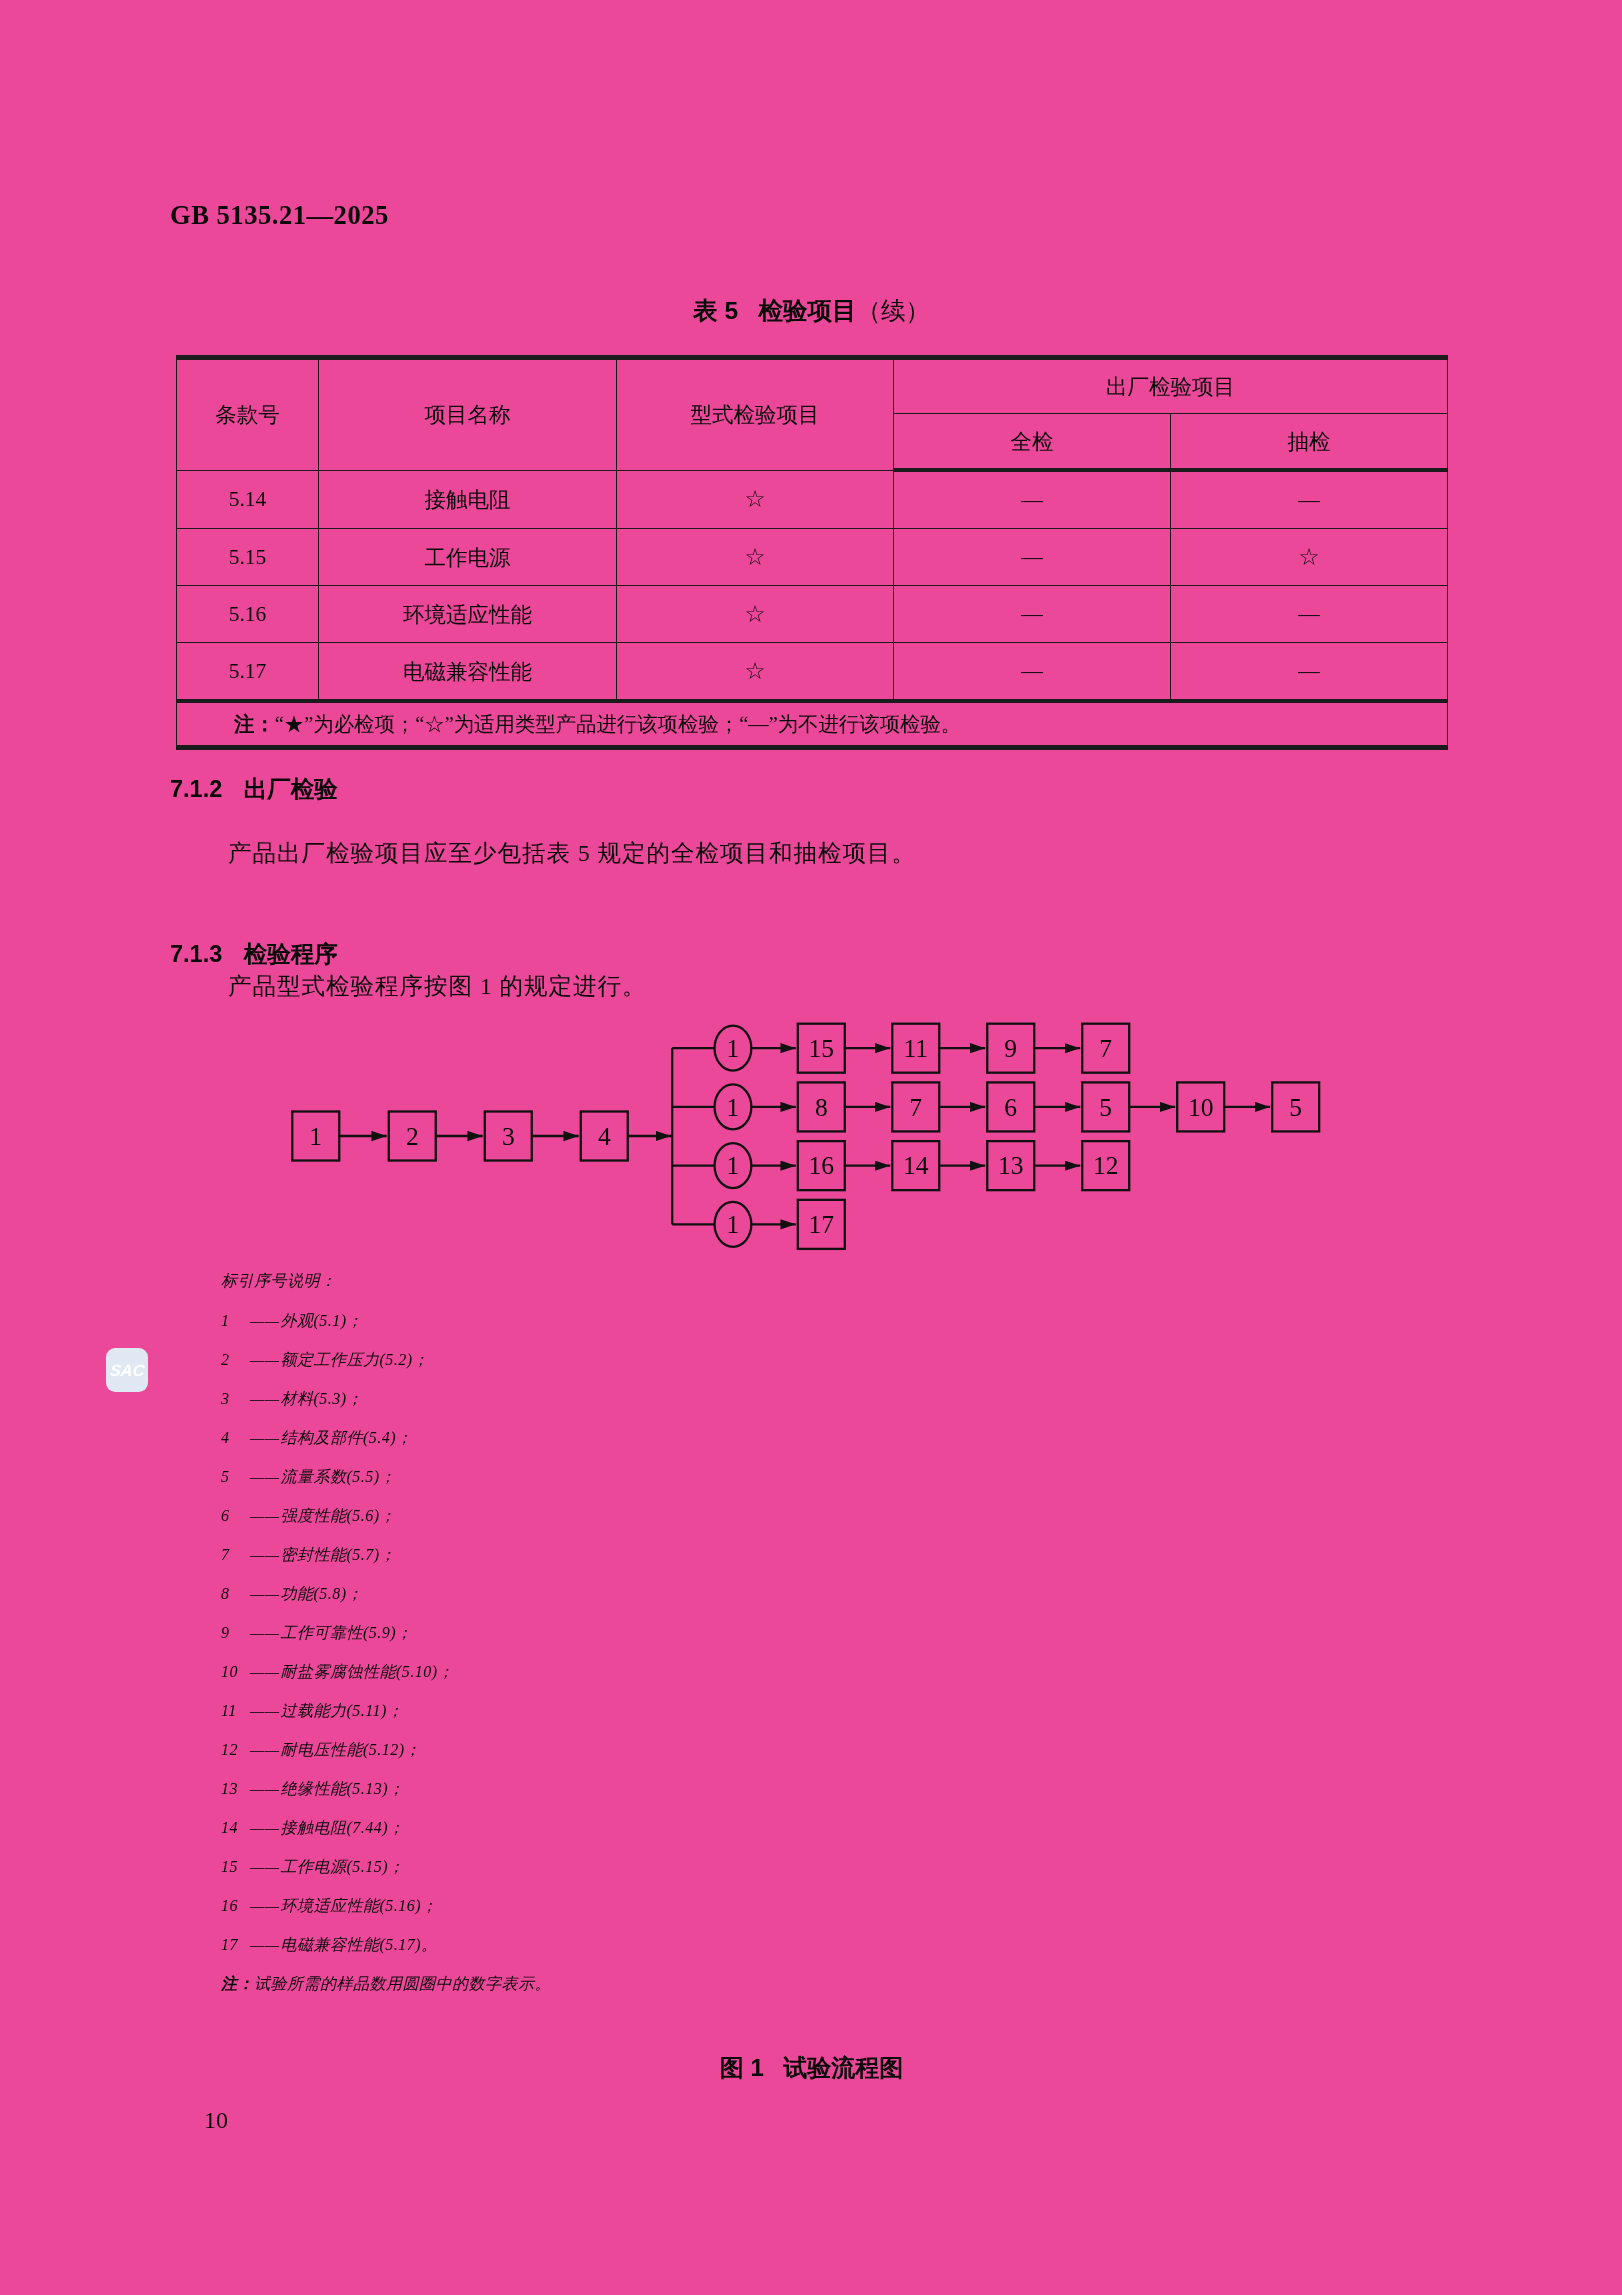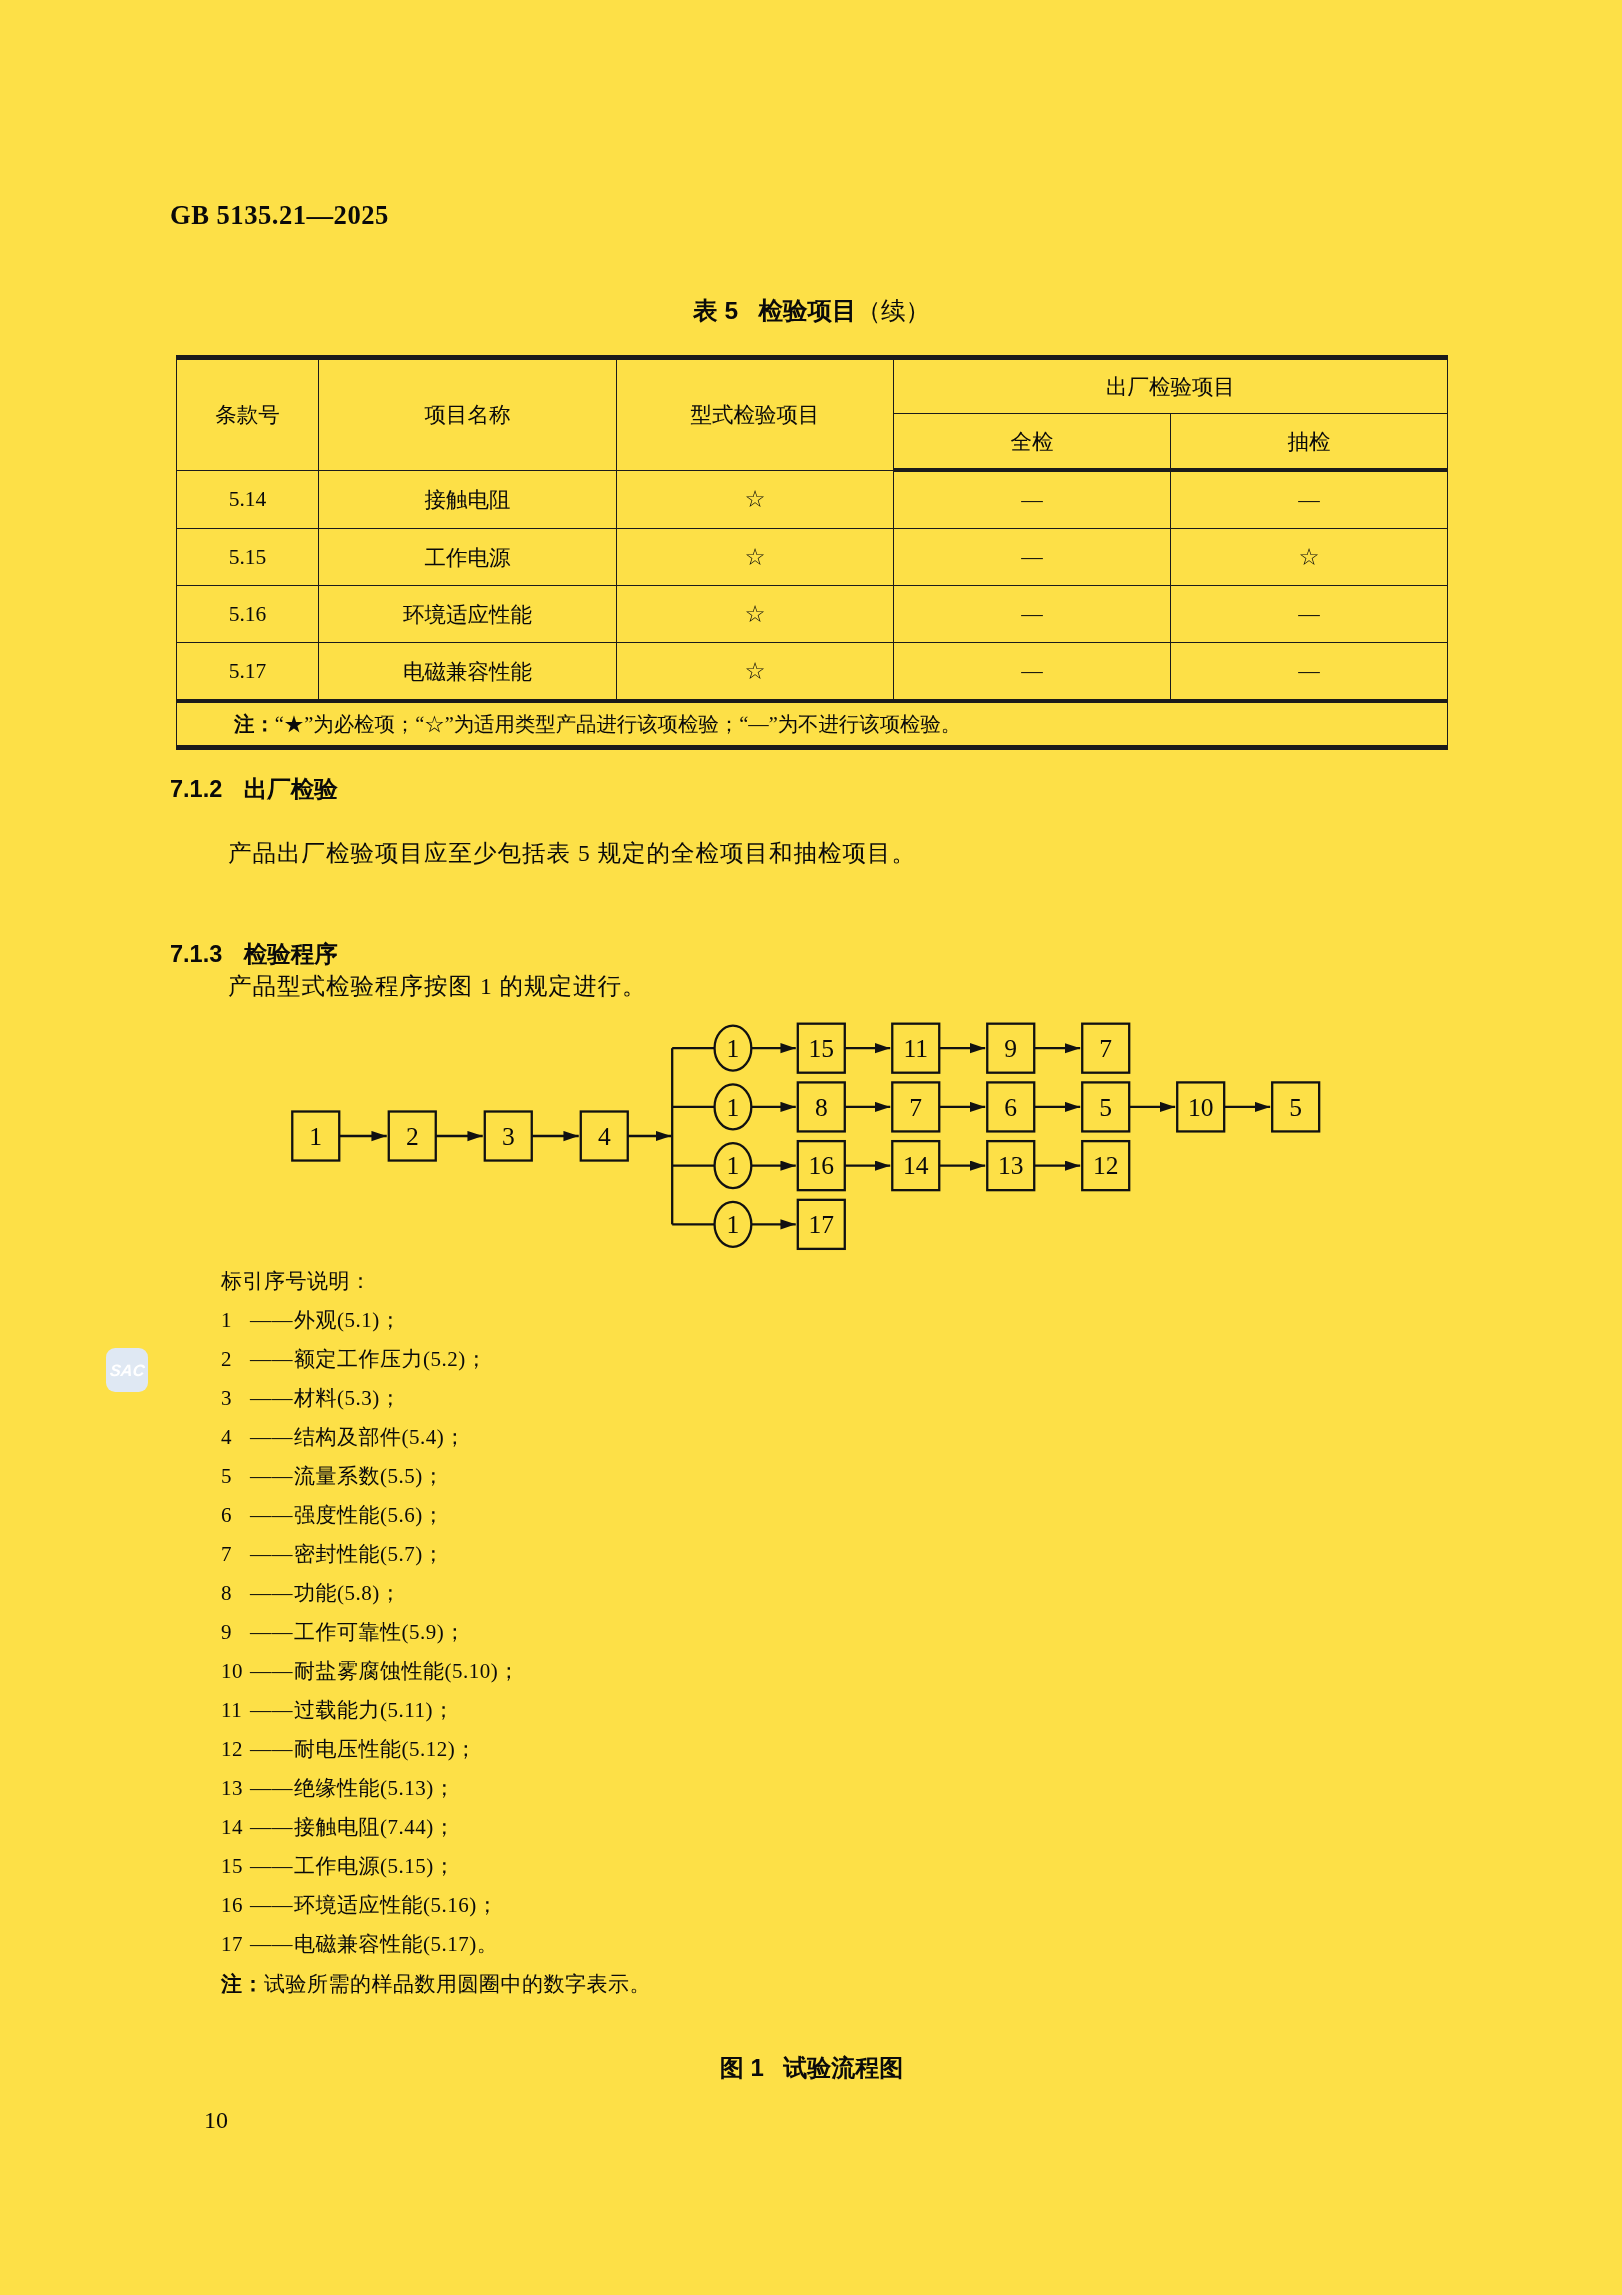--- a/index.html
+++ b/index.html
@@ -1,19 +1,19 @@
 <!DOCTYPE html>
 <html style="font-size:8.2px"><head>
 <meta charset="utf-8">
 <style>
   html,body{margin:0;padding:0;background:#888;}
   .page{
     position:relative;
     width:1623px;height:2295px;
-    background:#fde047;
+    background:#ec4899;
     overflow:hidden;
     font-family:"Liberation Serif","DejaVu Serif",serif;
     color:#0a0a0a;
   }
   
   .doc-code{
     position:absolute;left:170px;top:200px;
     font-family:"Liberation Serif","DejaVu Serif",serif;
     font-weight:bold;font-size:26.6px;letter-spacing:0.5px;
     white-space:nowrap;
@@ -66,21 +66,21 @@
   svg.flow rect{fill:none;stroke:#111;stroke-width:4.5px;}
   svg.flow ellipse{fill:none;stroke:#111;stroke-width:4.5px;}
   svg.flow line{stroke:#111;stroke-width:4.5px;}
   svg.flow text{
     font-family:"Liberation Serif","DejaVu Serif",serif;
     font-size:50px;fill:#0a0a0a;text-anchor:middle;
   }
   
   .legend{
     position:absolute;left:221px;top:1261px;width:1124px;
-    font-size:21px;letter-spacing:0.5px;
+    font-size:16px;letter-spacing:0.5px;font-style:italic;
   }
   .legend .line{height:39px;line-height:39px;white-space:nowrap;}
   .legend .num{display:inline-block;width:29px;}
   .legend .dash{margin-right:1px;}
   .legend .lnote .nlab{font-family:"Liberation Sans","DejaVu Sans",sans-serif;font-weight:bold;}
   .legend .intro{height:40px;line-height:40px;}
   
   .fig-caption{
     position:absolute;left:176px;top:2052px;width:1271px;
     text-align:center;

